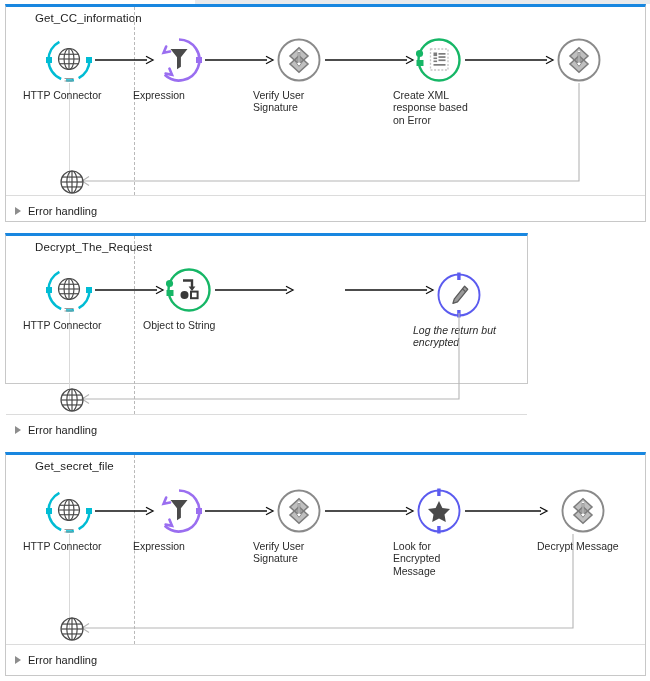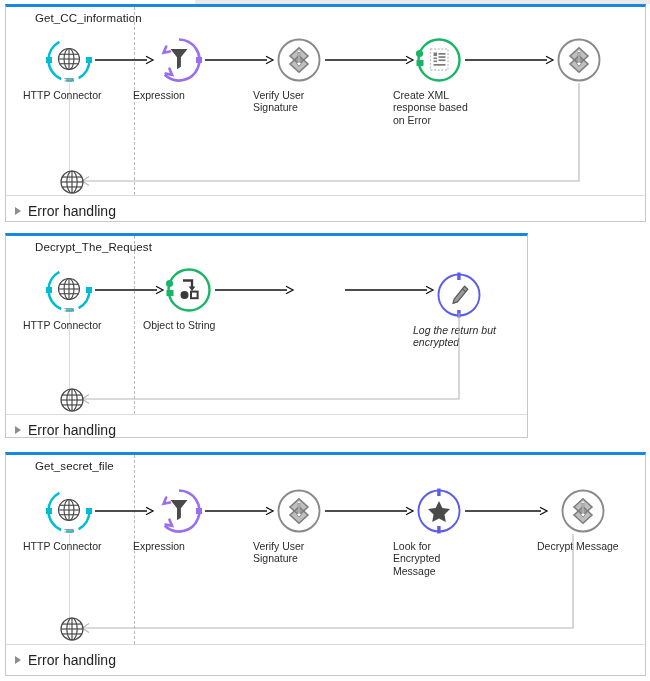--- a/index.html
+++ b/index.html
@@ -103,21 +103,21 @@
     align-items:center;
     gap:7px;
     height:20px;
   }
   .disclosure{
     width:0;height:0;
     border-left:6px solid #8d8d8d;
     border-top:4.5px solid transparent;
     border-bottom:4.5px solid transparent;
   }
-  .error-text{font-size:14px;color:#222;}
+  .error-text{font-size:11px;color:#222;}
 </style>
 </head>
 <body>
 
 <div class="canvas">
   <div class="top-strip"></div>
   <div id="panels-root">
       <div class="flow-panel" style="left: 5px; top: 4px; width: 641px; height: 218px;">
         <div class="flow-title">Get_CC_information</div>
         <div class="dashed-divider" style="left: 128px; top: 0px; height: 188px;"></div>
@@ -250,21 +250,21 @@
       <path d="M3.7699999999999996 18.95 H24.23"></path>
     </g>
           </svg>
         </div>
         <div class="error-bar" style="top: 188px;"></div>
         <div class="error-row" style="top: 194px;">
           <span class="disclosure"></span>
           <span class="error-text">Error handling</span>
         </div>
       </div>
-      <div class="flow-panel" style="left: 5px; top: 233px; width: 523px; height: 205px;">
+      <div class="flow-panel" style="left: 5px; top: 233px; width: 523px; height: 151px;">
         <div class="flow-title">Decrypt_The_Request</div>
         <div class="dashed-divider" style="left: 128px; top: 0px; height: 178px;"></div>
         <div class="conn-vline" style="left: 63px; top: 77px; height: 87px;"></div>
         <div class="node" style="left: 63px; top: 31px;">
           <div class="node-circle">
             <svg viewBox="0 0 46 46" xmlns="http://www.w3.org/2000/svg">
       <circle cx="23" cy="23" r="20.5" fill="none" stroke="#00bcd4" stroke-width="2.6" stroke-dasharray="46 5 8 5 46" stroke-dashoffset="24"></circle>
       <rect x="0" y="20" width="6" height="6" fill="#00bcd4"></rect>
       <rect x="40" y="20" width="6" height="6" fill="#00bcd4"></rect>
       <path d="M18.5 41.5 h9 M18.5 44 h9" stroke="#9a9a9a" stroke-width="1.1" fill="none"></path>

